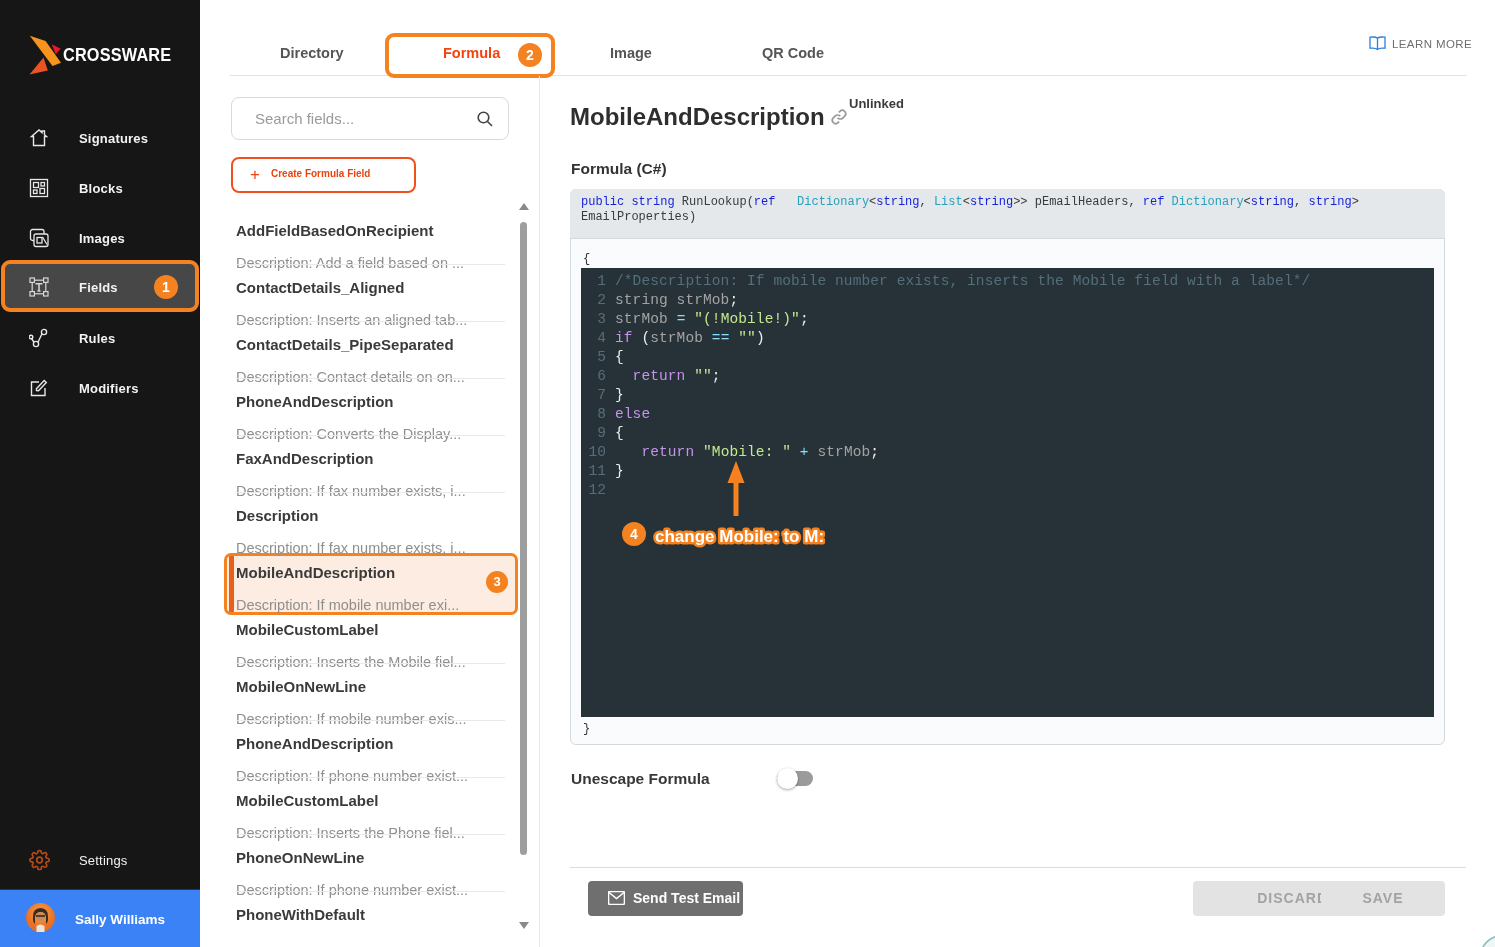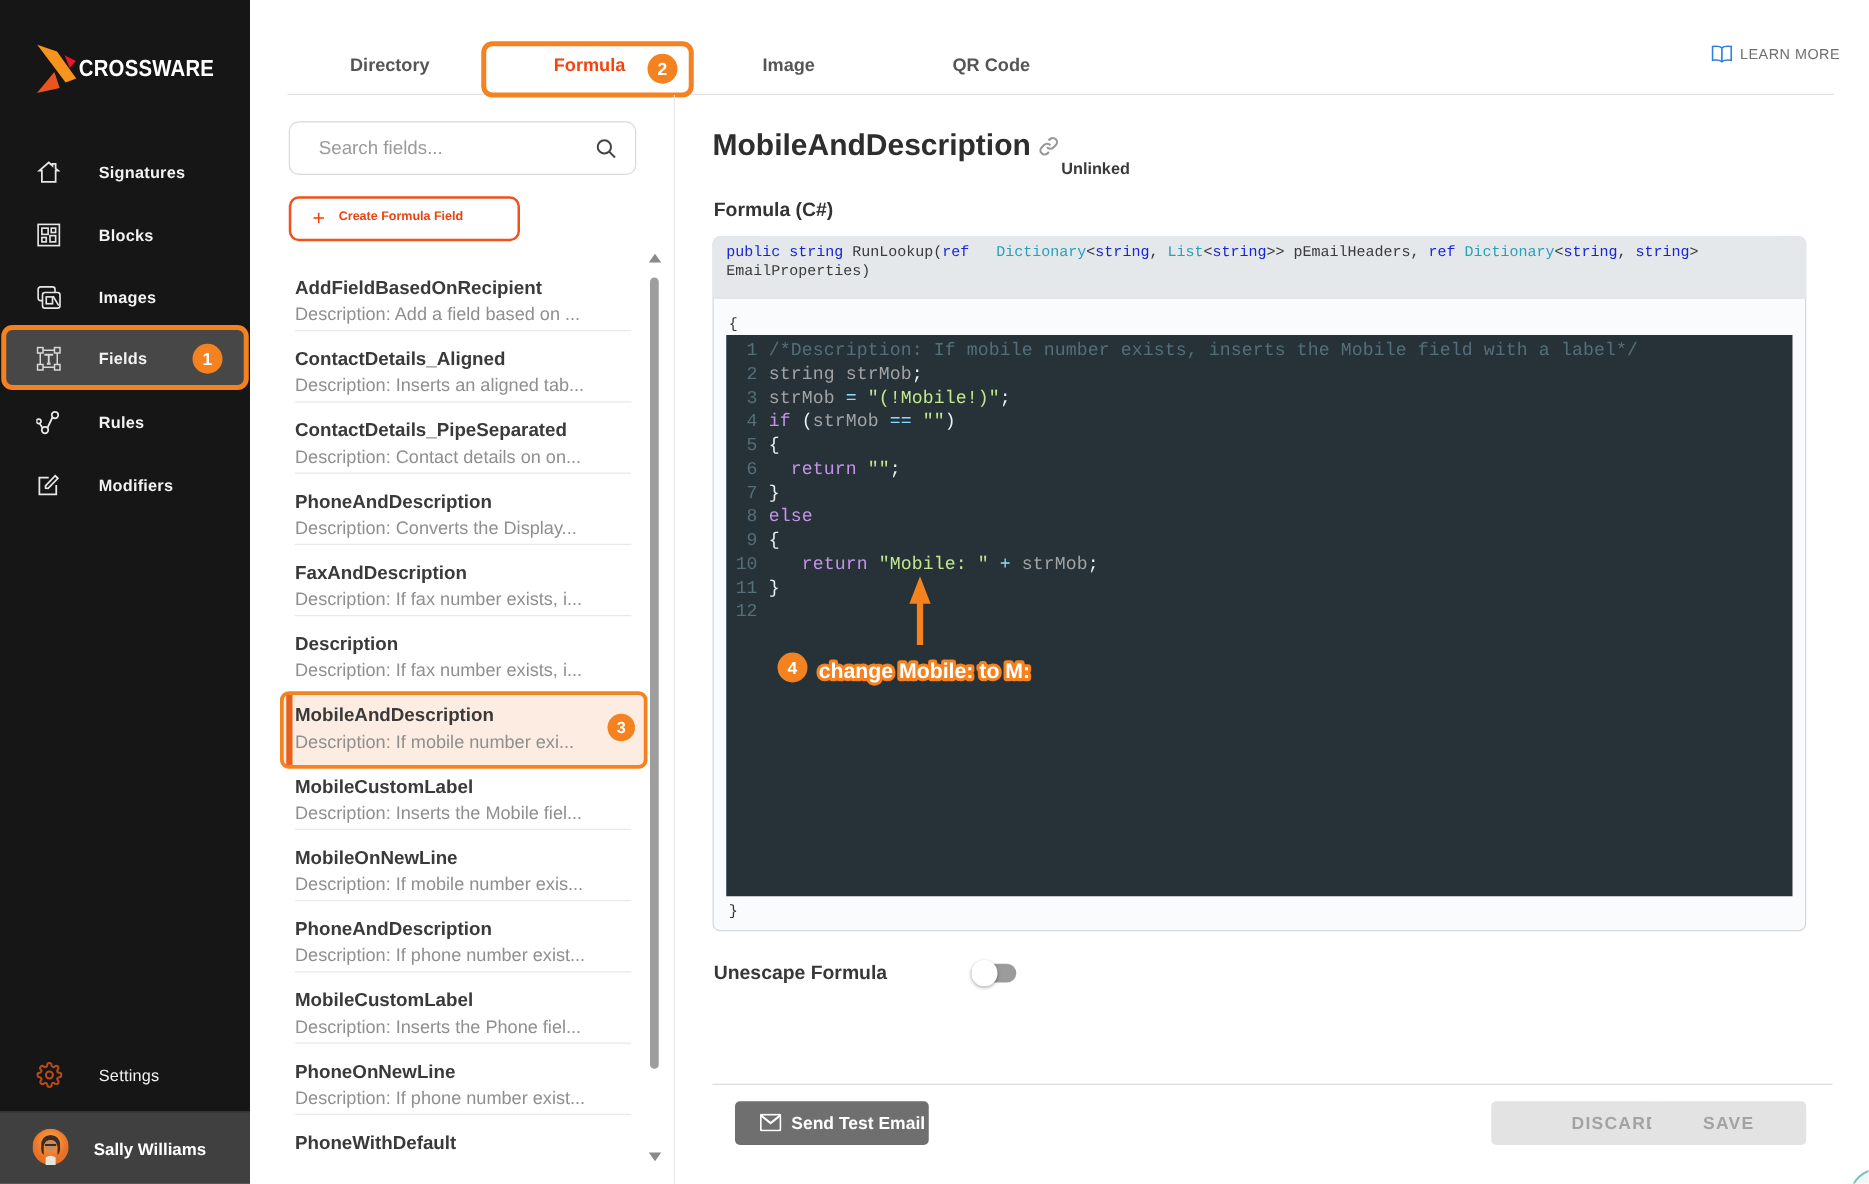--- a/index.html
+++ b/index.html
@@ -23,32 +23,32 @@
   border:4px solid #f58220; border-radius:9px; background:#fff; }
 #tabline { position:absolute; left:230px; top:75px; width:1237px; height:1px; background:#e2e2e2; }
 
 #search { position:absolute; left:231px; top:97px; width:278px; height:43px;
   border:1px solid #d9d9d9; border-radius:8px; }
 #search span { position:absolute; left:23px; top:12px; font-size:15px; color:#9a9a9a; }
 #createbtn { position:absolute; left:231px; top:157px; width:185px; height:36px;
   border:2px solid #f1511d; border-radius:8px; color:#ea430f; font-size:15px; font-weight:700; }
 .fitem { position:absolute; left:236px; width:270px; }
 .fitem .nm { font-size:15px; font-weight:700; color:#3a3a3a; }
-.fitem .ds { font-size:14.5px; color:#8f8f8f; margin-top:5px; white-space:nowrap; }
+.fitem .ds { font-size:14.5px; color:#8f8f8f; margin-top:16px; white-space:nowrap; }
 .fsep { position:absolute; left:236px; width:269px; height:1px; background:#e9e9e9; }
 #selbox { position:absolute; left:224px; top:553px; width:294px; height:62px;
   background:#fcece1; border:3px solid #f58220; border-radius:7px; }
 #selbar { position:absolute; left:229px; top:556px; width:5px; height:56px; background:#e8611c; }
 #vdivider { position:absolute; left:539px; top:76px; width:1px; height:871px; background:#e8e8e8; }
 
 #sthumb { position:absolute; left:520px; top:222px; width:7px; height:633px; background:#9e9e9e; border-radius:4px; }
 .sarrow { position:absolute; left:519px; width:0; height:0; }
 
 #title { position:absolute; left:570px; top:103px; font-size:24px; font-weight:700; color:#2e2e2e; }
-#unlinked { position:absolute; left:849px; top:127px; font-size:13px; font-weight:700; color:#3a3a3a; }
+#unlinked { position:absolute; left:849px; top:96px; font-size:13px; font-weight:700; color:#3a3a3a; }
 #formulalabel { position:absolute; left:571px; top:160px; font-size:15.5px; font-weight:700; color:#333; }
 #codebox { position:absolute; left:570px; top:189px; width:875px; height:556px;
   background:#fafbfc; border:1px solid #d4d9dd; border-radius:6px; }
 #codehead { position:absolute; left:570px; top:189px; width:875px; height:50px;
   background:#e4e8eb; border-radius:6px 6px 0 0; border-bottom:1px solid #d4d9dd; }
 #codehead .l { position:absolute; left:11px; font-size:12px; letter-spacing:0; white-space:pre;
   font-family:"Liberation Mono",monospace; color:#3a3a3a; }
 .kw { color:#1824d8; } .ty { color:#28a0b8; }
 #editor { position:absolute; left:581px; top:268px; width:853px; height:449px; background:#263238; }
 .cl { position:absolute; left:0; height:19px; line-height:19px; white-space:pre;
@@ -134,21 +134,21 @@
     </svg>
     <div class="lb">Modifiers</div>
   </div>
   <div class="navitem" style="top:835px">
     <svg class="ic" width="21" height="21" viewBox="0 0 24 24" fill="none" stroke="#b54a18" stroke-width="1.9">
       <circle cx="12" cy="12" r="3.2"></circle>
       <path d="M19.4 15a1.65 1.65 0 0 0 .33 1.82l.06.06a2 2 0 1 1-2.83 2.83l-.06-.06a1.65 1.65 0 0 0-1.82-.33 1.65 1.65 0 0 0-1 1.51V21a2 2 0 1 1-4 0v-.09A1.65 1.65 0 0 0 9 19.4a1.65 1.65 0 0 0-1.82.33l-.06.06a2 2 0 1 1-2.83-2.83l.06-.06a1.65 1.65 0 0 0 .33-1.82 1.65 1.65 0 0 0-1.51-1H3a2 2 0 1 1 0-4h.09A1.65 1.65 0 0 0 4.6 9a1.65 1.65 0 0 0-.33-1.82l-.06-.06a2 2 0 1 1 2.83-2.83l.06.06a1.65 1.65 0 0 0 1.82.33H9a1.65 1.65 0 0 0 1-1.51V3a2 2 0 1 1 4 0v.09a1.65 1.65 0 0 0 1 1.51 1.65 1.65 0 0 0 1.82-.33l.06-.06a2 2 0 1 1 2.83 2.83l-.06.06a1.65 1.65 0 0 0-.33 1.82V9a1.65 1.65 0 0 0 1.51 1H21a2 2 0 1 1 0 4h-.09a1.65 1.65 0 0 0-1.51 1z"></path>
     </svg>
     <div class="lb" style="font-weight:400">Settings</div>
   </div>
-  <div class="abs" style="left:0;top:889px;width:200px;height:58px;background:#404040;border-top:1px solid #333">
+  <div class="abs" style="left:0;top:889px;width:200px;height:58px;background:#3b82f6;border-top:1px solid #333">
     <svg class="abs" style="left:26px;top:13px" width="29" height="29" viewBox="0 0 29 29">
       <defs>
           <radialGradient id="av" cx="50%" cy="35%">
             <stop offset="0%" stop-color="#f9a64a"></stop>
             <stop offset="100%" stop-color="#e86f24"></stop>
           </radialGradient>
         </defs>
       <circle cx="14.5" cy="14.5" r="14.5" fill="url(#av)"></circle>
       <path d="M7 14 Q6.5 5.5 14.5 5 Q22.5 5.5 22 14 Q22.5 19 20 21 L20 14 Q19 9 14.5 9 Q10 9 9 14 L9 21 Q6.5 19 7 14 Z" fill="#3d2a20"></path>
       <circle cx="14.5" cy="13.5" r="4.6" fill="#c98a5e"></circle>

